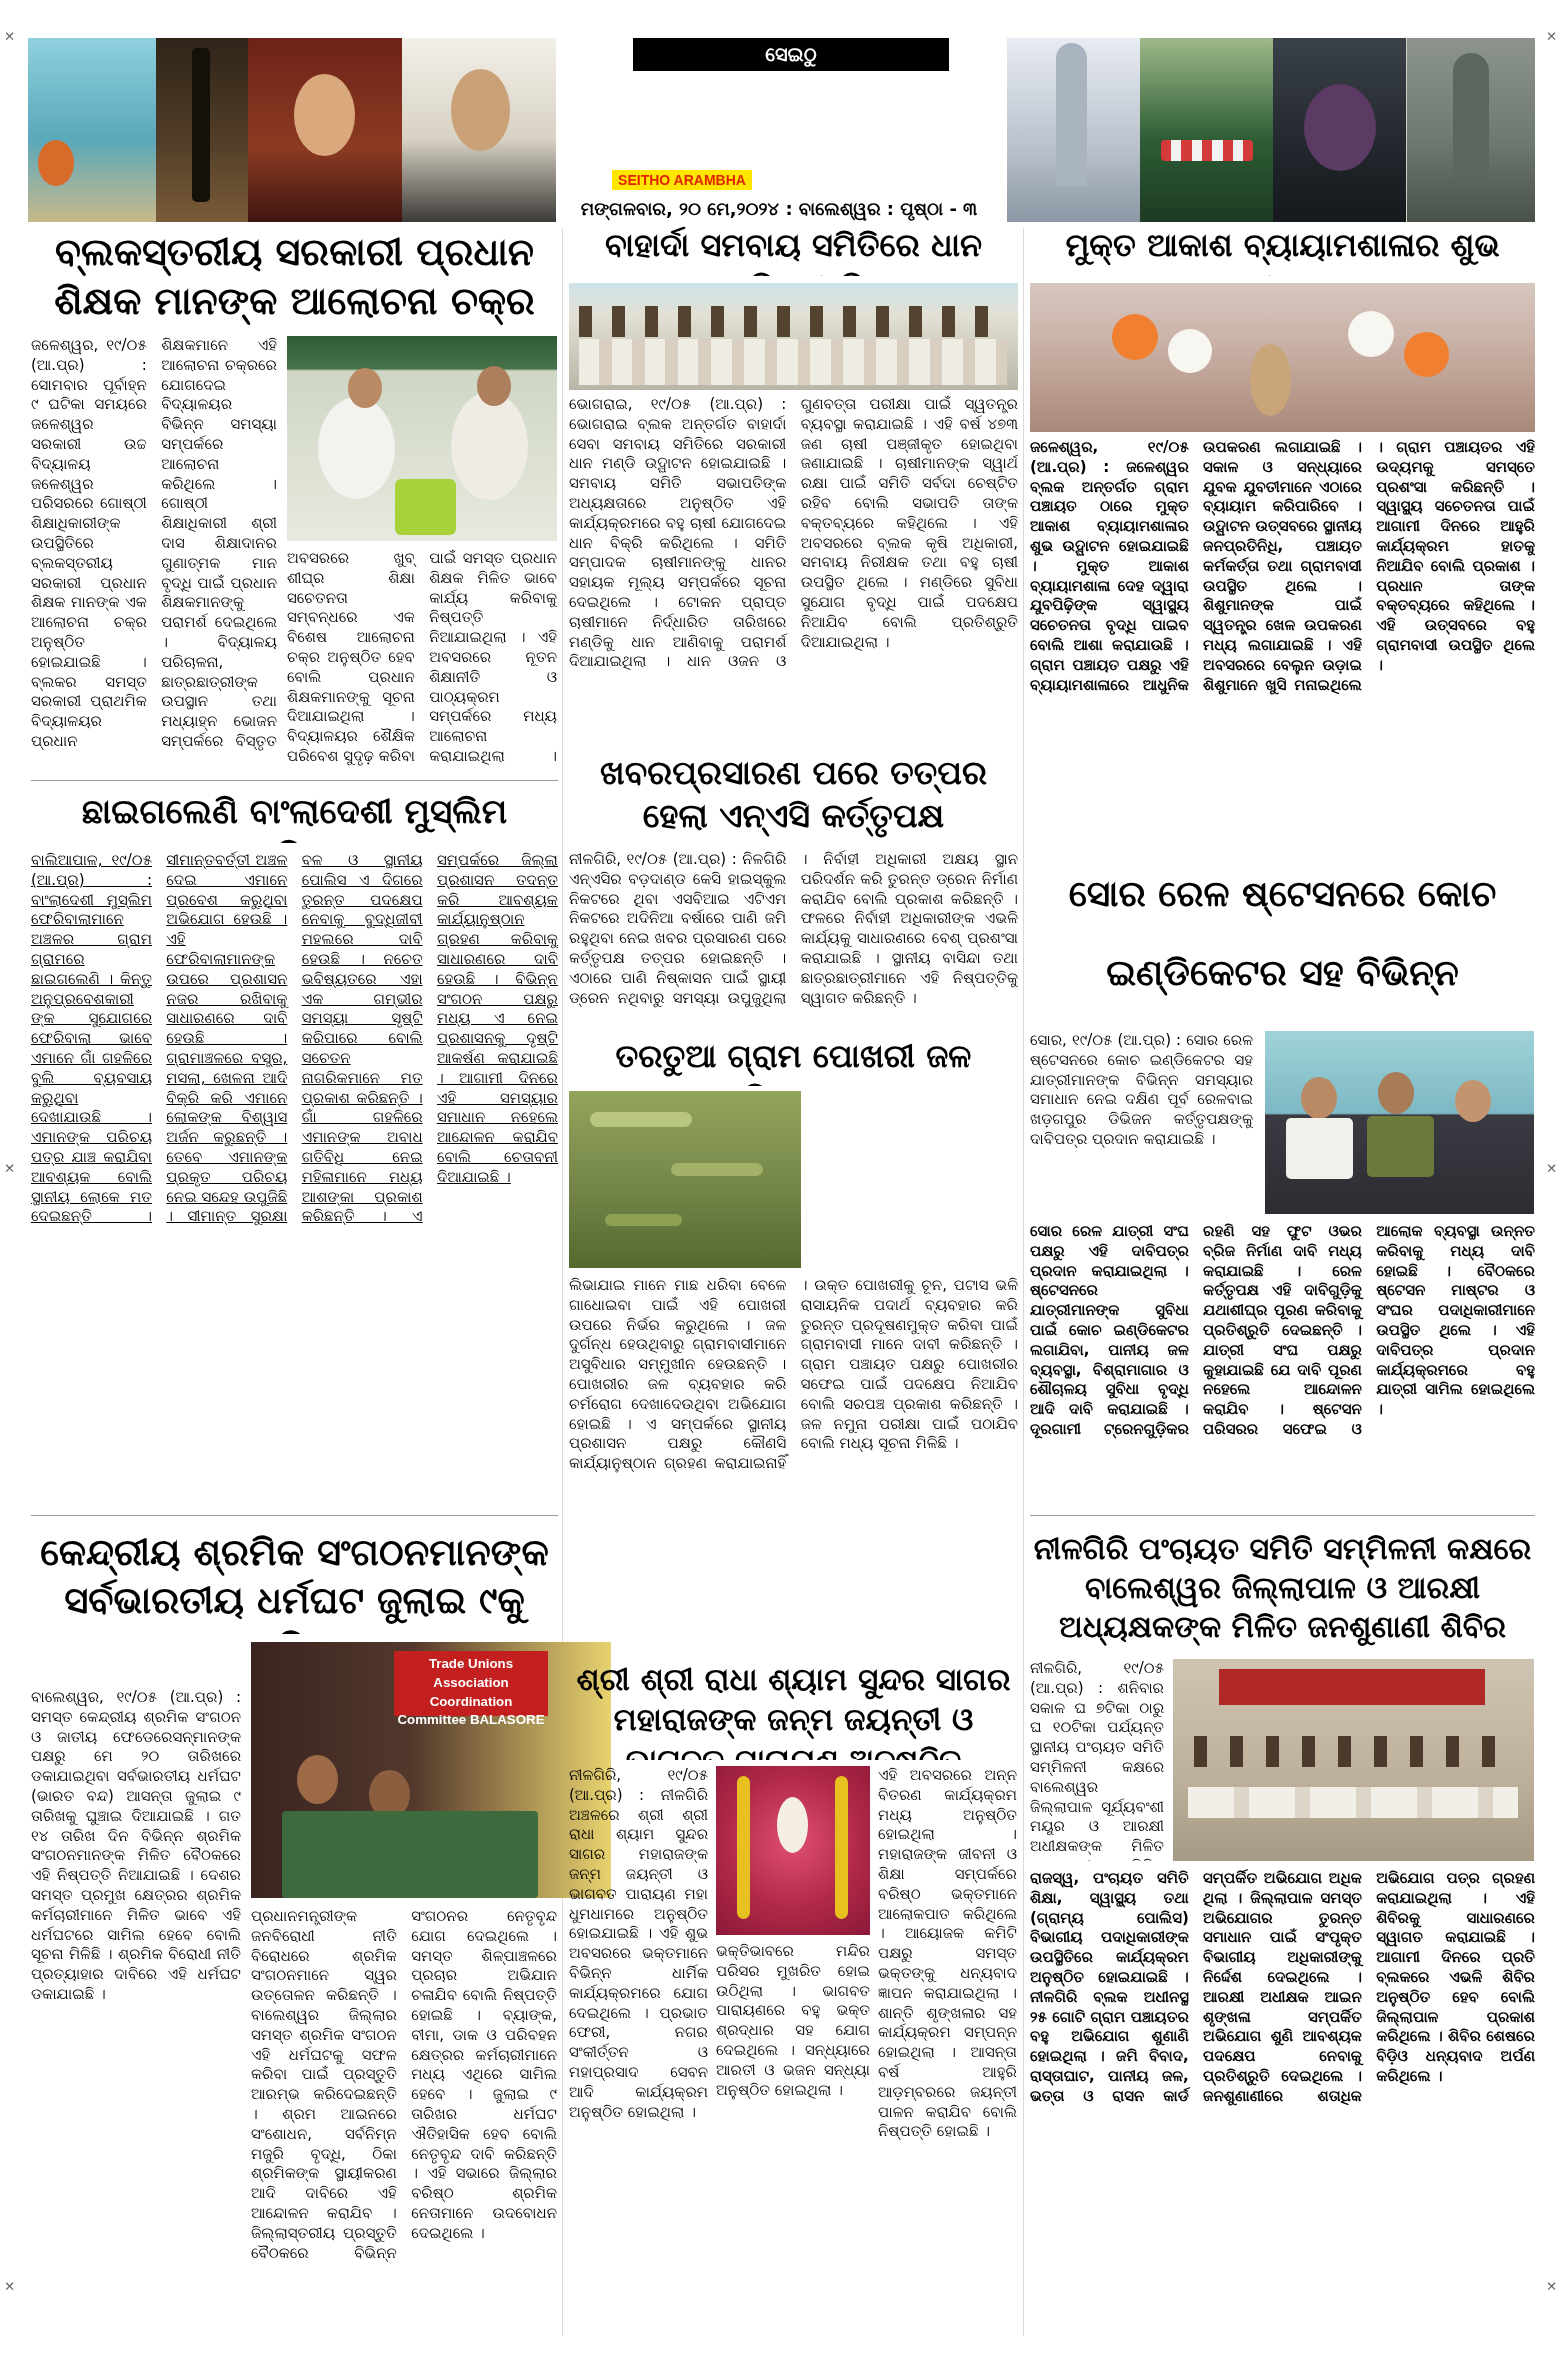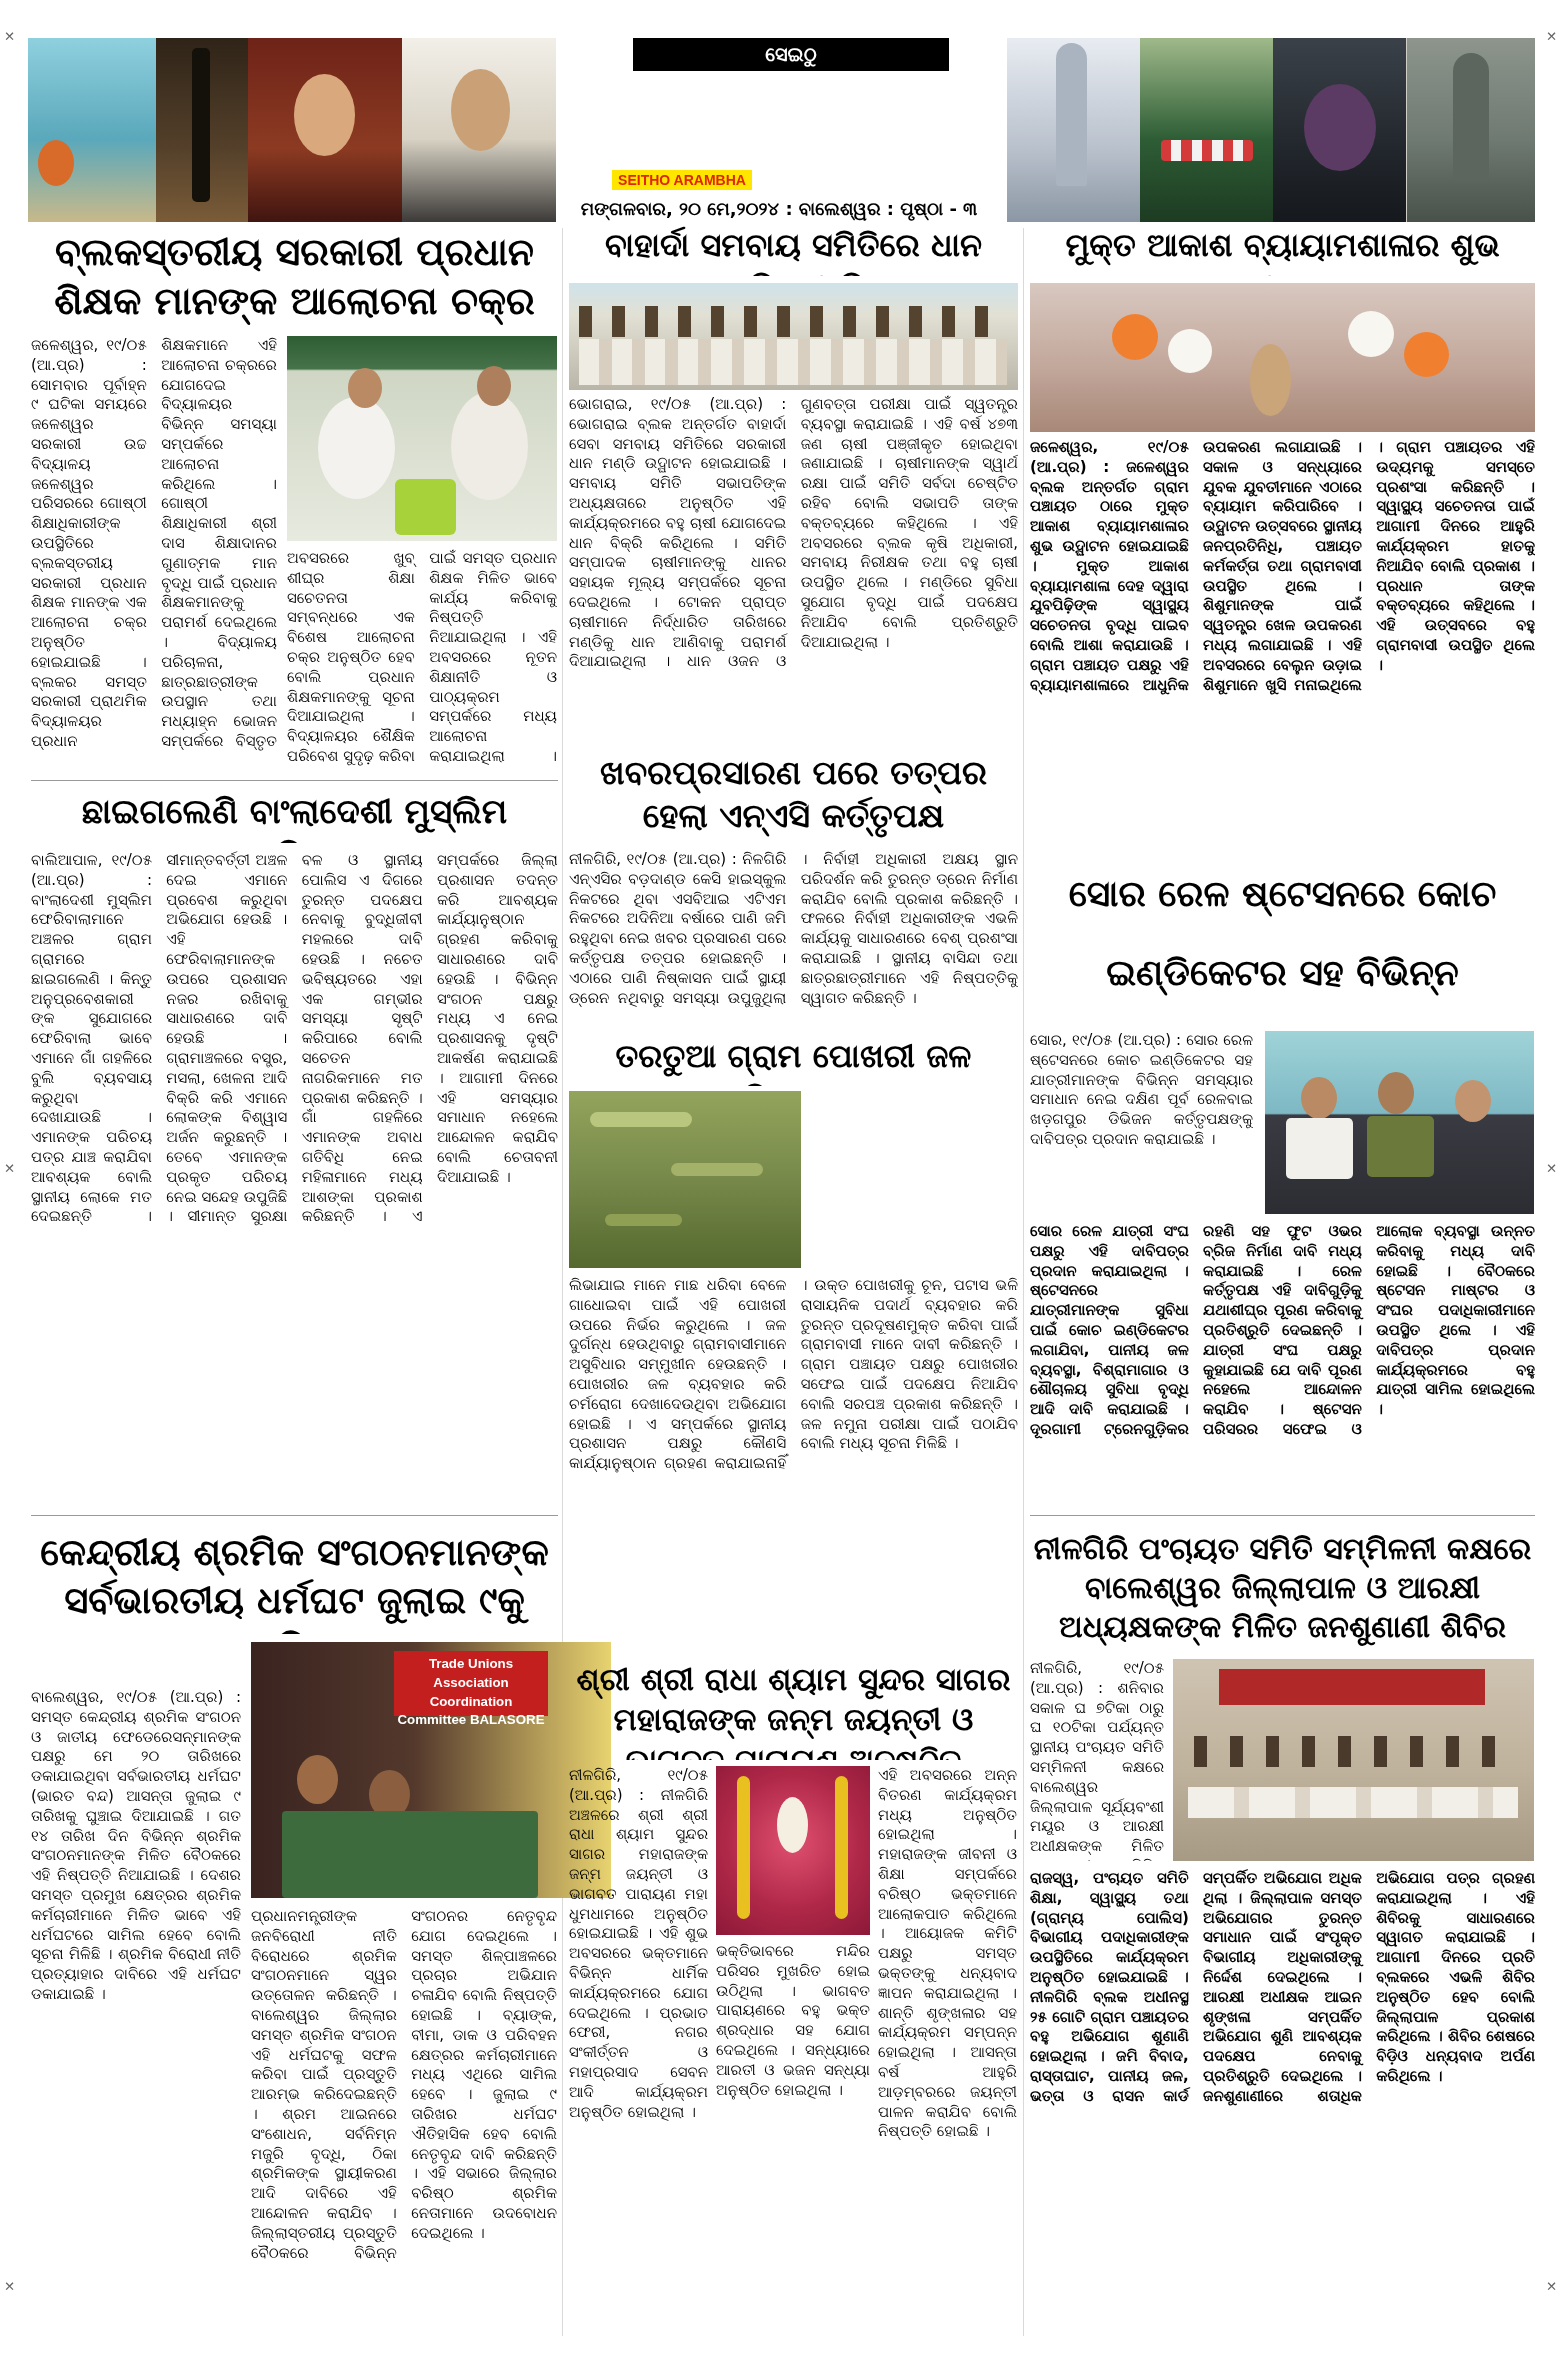--- a/index.html
+++ b/index.html
@@ -3,21 +3,21 @@
 <meta charset="utf-8">
 <style>
   html,body{margin:0;padding:0;background:#e8e8e8;}
   .page{position:relative;width:1563px;height:2366px;background:#ffffff;
         font-family:"DejaVu Sans",sans-serif;color:#000;overflow:hidden;}
   .abs{position:absolute;}
   .headline{font-weight:700;text-align:center;line-height:1.3;color:#000;overflow:hidden;}
   .body-text{font-size:15px;line-height:1.32;text-align:justify;overflow:hidden;word-break:break-word;}
   .cols-2{column-count:2;column-gap:14.3px;}
   .cols-3{column-count:3;column-gap:14.3px;font-weight:bold;}
-  .cols-4{column-count:4;column-gap:14.3px;}
+  .cols-4{column-count:4;column-gap:14.3px;text-decoration:underline;}
   .photo{position:absolute;overflow:hidden;background:#cfcfc7;}
   .hairline{position:absolute;background:#9a9a9a;height:1px;}
   .vrule{position:absolute;width:0.5px;background:#d9d9d9;}
   .seg{position:absolute;top:0;height:100%;}
   .blob{position:absolute;border-radius:50%;}
   .reg-mark{position:absolute;color:#666;font-size:13.3px;line-height:1;}
   .masthead-title{font-weight:700;letter-spacing:-2px;}
   .chip{position:absolute;background:#ffe600;color:#e02500;font-weight:700;
         font-size:14px;padding:2px 6.1px;font-family:"Liberation Sans",sans-serif;}
   .blackbar{position:absolute;background:#000;color:#fff;text-align:center;

